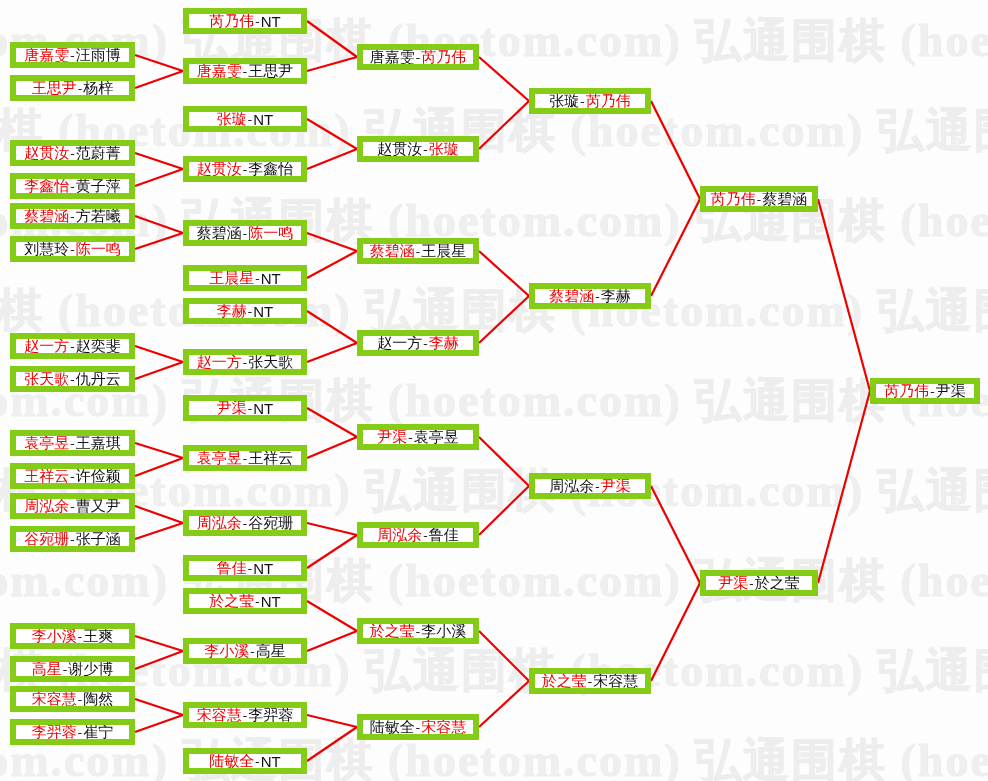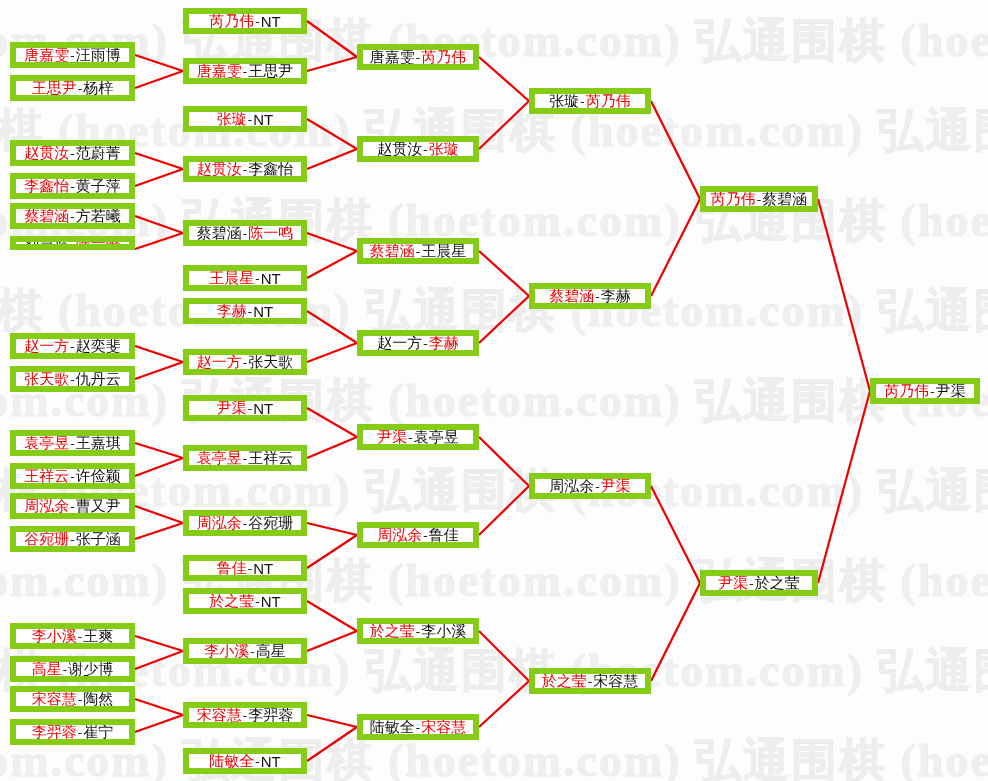--- a/index.html
+++ b/index.html
@@ -155,21 +155,21 @@
       <div class="match-box" style="left: 10px; top: 173px; width: 125px; height: 26px;">
         <span class="p win">李鑫怡</span>
         <span class="sep">-</span>
         <span class="p lose">黄子萍</span>
       </div>
       <div class="match-box" style="left: 10px; top: 203px; width: 125px; height: 26px;">
         <span class="p win">蔡碧涵</span>
         <span class="sep">-</span>
         <span class="p lose">方若曦</span>
       </div>
-      <div class="match-box" style="left: 10px; top: 236px; width: 125px; height: 14px;">
+      <div class="match-box" style="left: 10px; top: 236px; width: 125px; height: 26px;">
         <span class="p lose">刘慧玲</span>
         <span class="sep">-</span>
         <span class="p win">陈一鸣</span>
       </div>
       <div class="match-box" style="left: 10px; top: 333px; width: 125px; height: 26px;">
         <span class="p win">赵一方</span>
         <span class="sep">-</span>
         <span class="p lose">赵奕斐</span>
       </div>
       <div class="match-box" style="left: 10px; top: 366px; width: 125px; height: 26px;">

